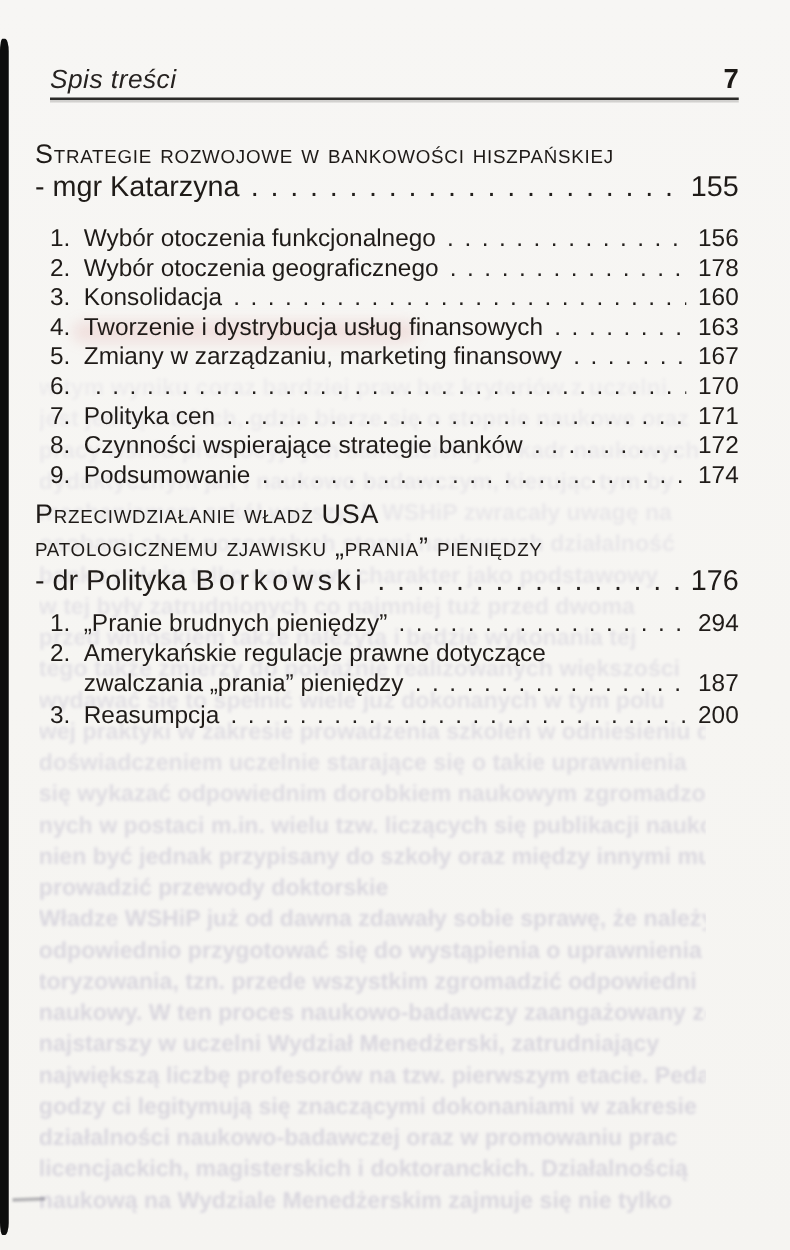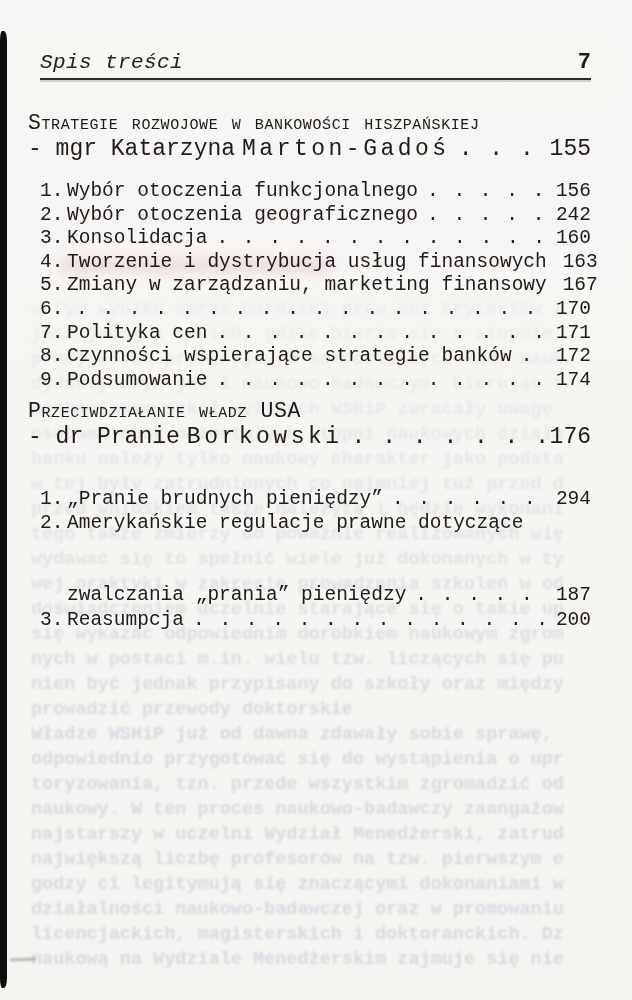--- a/index.html
+++ b/index.html
@@ -1,20 +1,20 @@
 <!DOCTYPE html>
 <html lang="pl"><head>
 <meta charset="utf-8">
 <style>
   html,body { margin:0; padding:0; background:#f6f5f2; }
   .page {
     position:relative; width:632px; height:1000px;
     background:linear-gradient(180deg,#f7f6f4 0%, #f6f5f2 55%, #f5f4f1 100%);
     overflow:hidden;
-    font-family:Liberation Mono, monospace;
+    font-family:Liberation Sans, sans-serif;
     color:#211d1a;
   }
 
   
   .scan-bar {
     position:absolute; left:0; top:31px; width:7px; height:957px;
     background:#0d0d0d; border-radius:2px 3px 3px 2px / 10px;
     filter:blur(0.3px); z-index:4;
   }
   .pink-smudge {
@@ -65,21 +65,21 @@
   .items { position:absolute; left:40px; right:41px; }
   .items1 { top:180px; }
   .items2 { top:487px; }
   .toc-row {
     display:flex; align-items:baseline;
     font-size:19.5px; line-height:23.6px; color:#1f1b18;
   }
   .items2 .toc-row { line-height:24.2px; }
   .toc-num { min-width:27px; }
   .toc-text { white-space:nowrap; }
-  .wrap-indent { margin-left:27px;margin-top:48px; }
+  .wrap-indent { margin-left:27px; }
 
   .dots {
     flex:1; overflow:hidden; white-space:nowrap;
     margin:0 4px 0 9px; letter-spacing:1.5px; color:#24201d;
   }
   .dots::before {
     content:". . . . . . . . . . . . . . . . . . . . . . . . . . . . . . . . . . . . . . . . . . . . . . . . . . . . . . . .";
   }
   .toc-page { min-width:38px; text-align:right; }
 </style>
@@ -127,38 +127,37 @@
     <div class="header-row">
       <span class="running-title">Spis treści</span>
       <span class="folio">7</span>
     </div>
     <div class="rule"></div>
 
     <div class="sec sec1">
       <div class="sec-heading">Strategie rozwojowe w bankowości hiszpańskiej</div>
       <div class="author-row">
         <span>- mgr Katarzyna</span>
-        <span class="author-name">Marton-Gadoś</span>
         <span class="dots"></span>
         <span class="toc-page">155</span>
       </div>
     </div>
 
     <div class="items items1">
       <div class="toc-row">
         <span class="toc-num">1.</span>
         <span class="toc-text">Wybór otoczenia funkcjonalnego</span>
         <span class="dots"></span>
         <span class="toc-page">156</span>
       </div>
       <div class="toc-row">
         <span class="toc-num">2.</span>
         <span class="toc-text">Wybór otoczenia geograficznego</span>
         <span class="dots"></span>
-        <span class="toc-page">242</span>
+        <span class="toc-page">178</span>
       </div>
       <div class="toc-row">
         <span class="toc-num">3.</span>
         <span class="toc-text">Konsolidacja</span>
         <span class="dots"></span>
         <span class="toc-page">160</span>
       </div>
       <div class="toc-row">
         <span class="toc-num">4.</span>
         <span class="toc-text">Tworzenie i dystrybucja usług finansowych</span>
@@ -191,22 +190,23 @@
       <div class="toc-row">
         <span class="toc-num">9.</span>
         <span class="toc-text">Podsumowanie</span>
         <span class="dots"></span>
         <span class="toc-page">174</span>
       </div>
     </div>
 
     <div class="sec sec2">
       <div class="sec-heading">Przeciwdziałanie władz USA</div>
+      <div class="sec-heading">patologicznemu zjawisku „prania” pieniędzy</div>
       <div class="author-row">
-        <span>- dr Pranie</span>
+        <span>- dr Polityka</span>
         <span class="author-name">Borkowski</span>
         <span class="dots"></span>
         <span class="toc-page">176</span>
       </div>
     </div>
 
     <div class="items items2">
       <div class="toc-row">
         <span class="toc-num">1.</span>
         <span class="toc-text">„Pranie brudnych pieniędzy”</span>

